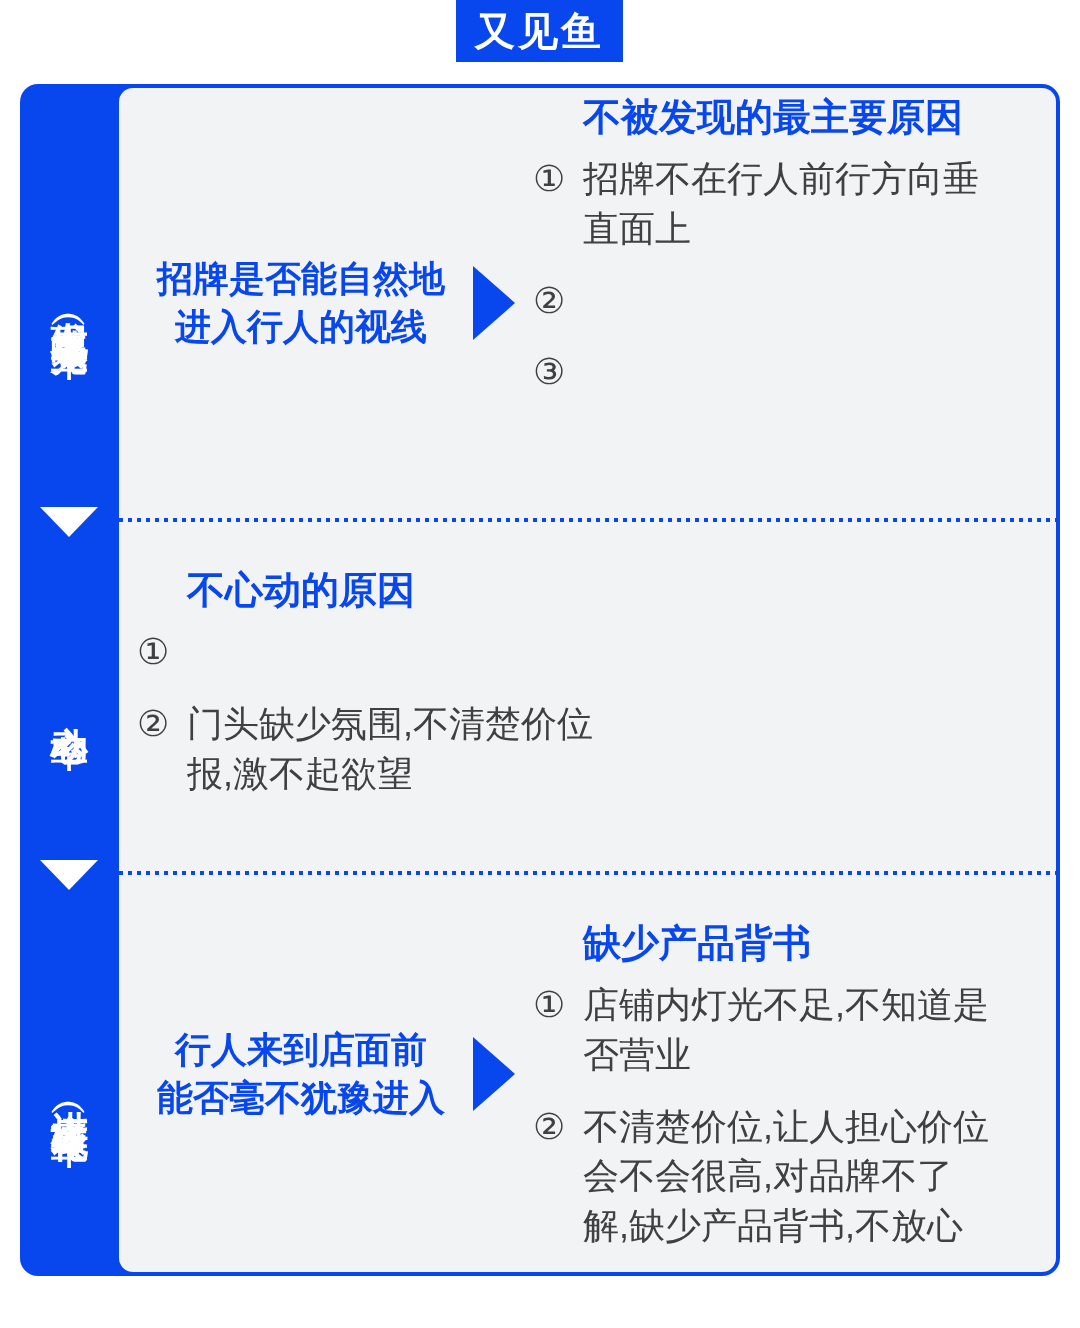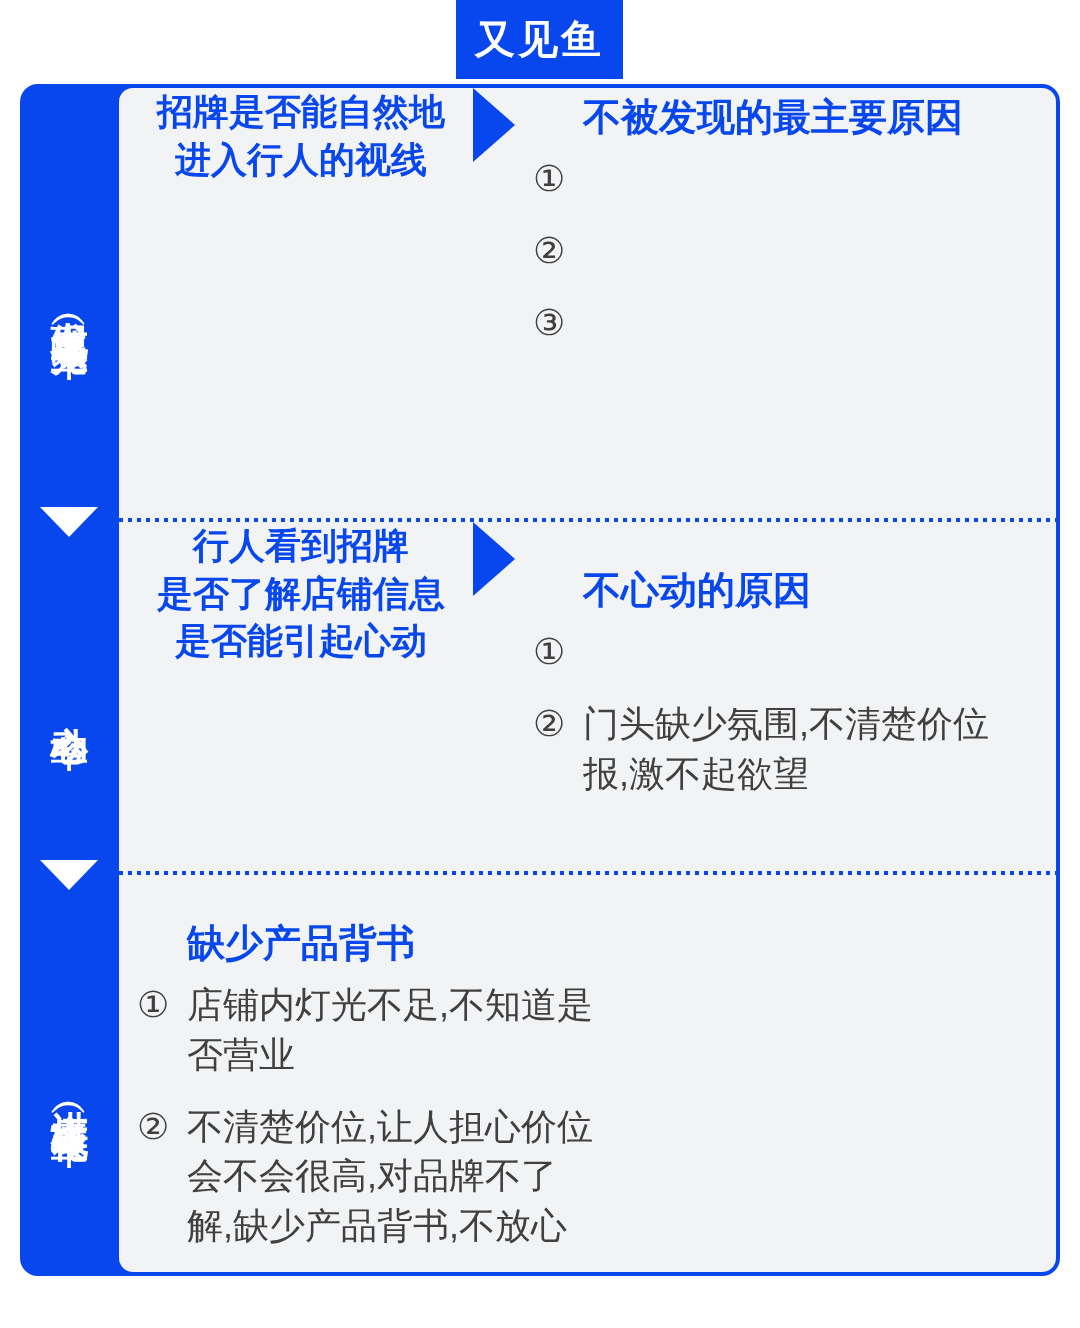--- a/index.html
+++ b/index.html
@@ -4,21 +4,21 @@
 <style>
   * { margin: 0; padding: 0; box-sizing: border-box; }
   html, body {
     width: 1080px; height: 1328px;
     background: #ffffff;
     font-family: "Liberation Sans", "DejaVu Sans", sans-serif;
     position: relative;
     overflow: hidden;
   }
   .logo {
-    position: absolute; left: 456px; top: 0; width: 167px; height: 79px;
+    position: absolute; left: 456px; top: 0; width: 167px; height: 62px;
     background: #0847ee; color: #ffffff;
     display: flex; align-items: center; justify-content: center;
     font-size: 40px; font-weight: bold; letter-spacing: 3px;
   }
   .board {
     position: absolute; left: 20px; top: 84px; width: 1040px; height: 1192px;
     background: #0847ee; border-radius: 18px;
   }
   .panel {
     position: absolute; left: 99px; top: 4px; right: 4px; bottom: 4px;
@@ -27,21 +27,21 @@
   }
   .row { display: flex; flex: none; }
   .row-1 { height: 430px; }
   .row-2 { height: 349px; }
   .row-3 { flex: 1; }
   .dotline {
     flex: none; height: 4px; width: 100%;
     background-image: repeating-linear-gradient(to right, #0847ee 0 4px, transparent 4px 9px);
   }
   .qcol {
-    flex: none; width: 396px; display: flex; align-items: flex-start; padding-left: 10px;
+    flex: none; width: 396px; display: flex; align-items: center; padding-left: 10px;
   }
   .question {
     flex: 1; text-align: center; white-space: pre-line;
     color: #0847ee; font-weight: bold; font-size: 36px; line-height: 1.32;
   }
   .arrow-right {
     flex: none; width: 0; height: 0;
     border-left: 42px solid #0847ee;
     border-top: 37px solid transparent;
     border-bottom: 37px solid transparent;
@@ -93,55 +93,56 @@
     <div class="row row-1">
       <div class="qcol">
         <div class="question">招牌是否能自然地
 进入行人的视线</div>
         <div class="arrow-right"></div>
       </div>
       <div class="content">
         <div class="heading">不被发现的最主要原因</div>
         <div class="item">
           <span class="num">①</span>
+          <span class="txt">招牌不在行人前行方向垂
+直面上</span>
         </div>
         <div class="item">
           <span class="num">②</span>
         </div>
         <div class="item">
           <span class="num">③</span>
         </div>
       </div>
     </div>
 
     <div class="dotline"></div>
 
     <div class="row row-2">
-      <div class="qcol">
-        <div class="question">行人看到招牌
-是否了解店铺信息
-是否能引起心动</div>
-        <div class="arrow-right"></div>
-      </div>
       <div class="content">
         <div class="heading">不心动的原因</div>
         <div class="item">
           <span class="num">①</span>
         </div>
         <div class="item">
           <span class="num">②</span>
           <span class="txt">门头缺少氛围,不清楚价位
 报,激不起欲望</span>
         </div>
       </div>
     </div>
 
     <div class="dotline"></div>
 
     <div class="row row-3">
+      <div class="qcol">
+        <div class="question">行人来到店面前
+能否毫不犹豫进入</div>
+        <div class="arrow-right"></div>
+      </div>
       <div class="content">
         <div class="heading">缺少产品背书</div>
         <div class="item">
           <span class="num">①</span>
           <span class="txt">店铺内灯光不足,不知道是
 否营业</span>
         </div>
         <div class="item">
           <span class="num">②</span>
           <span class="txt">不清楚价位,让人担心价位

